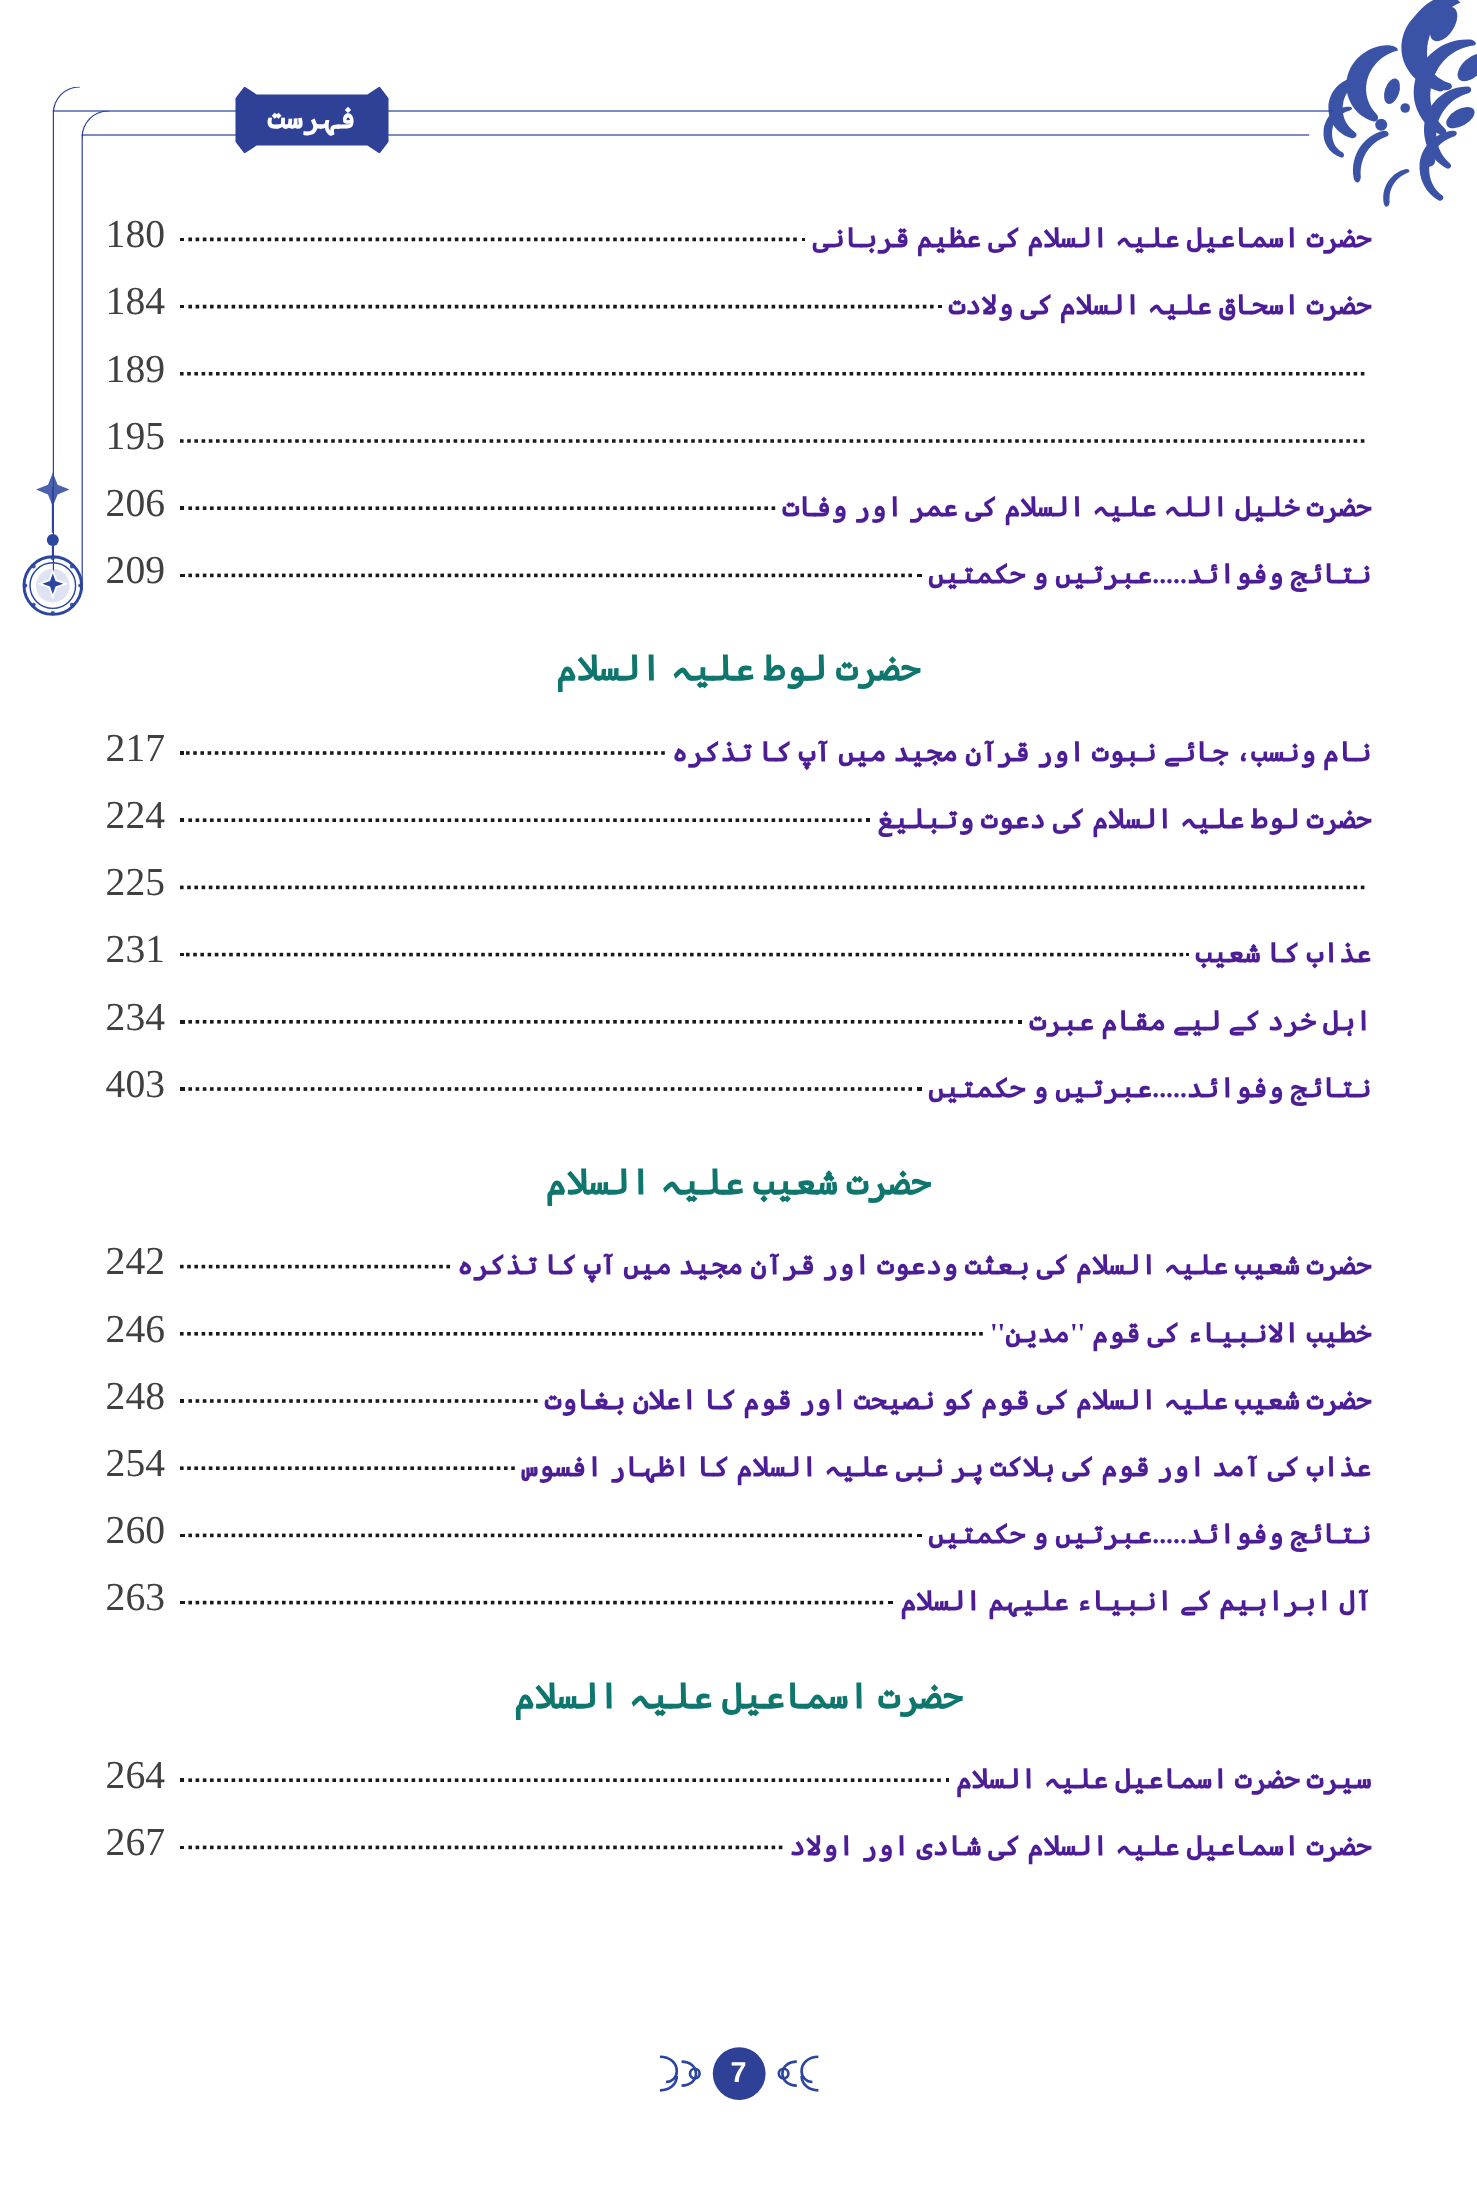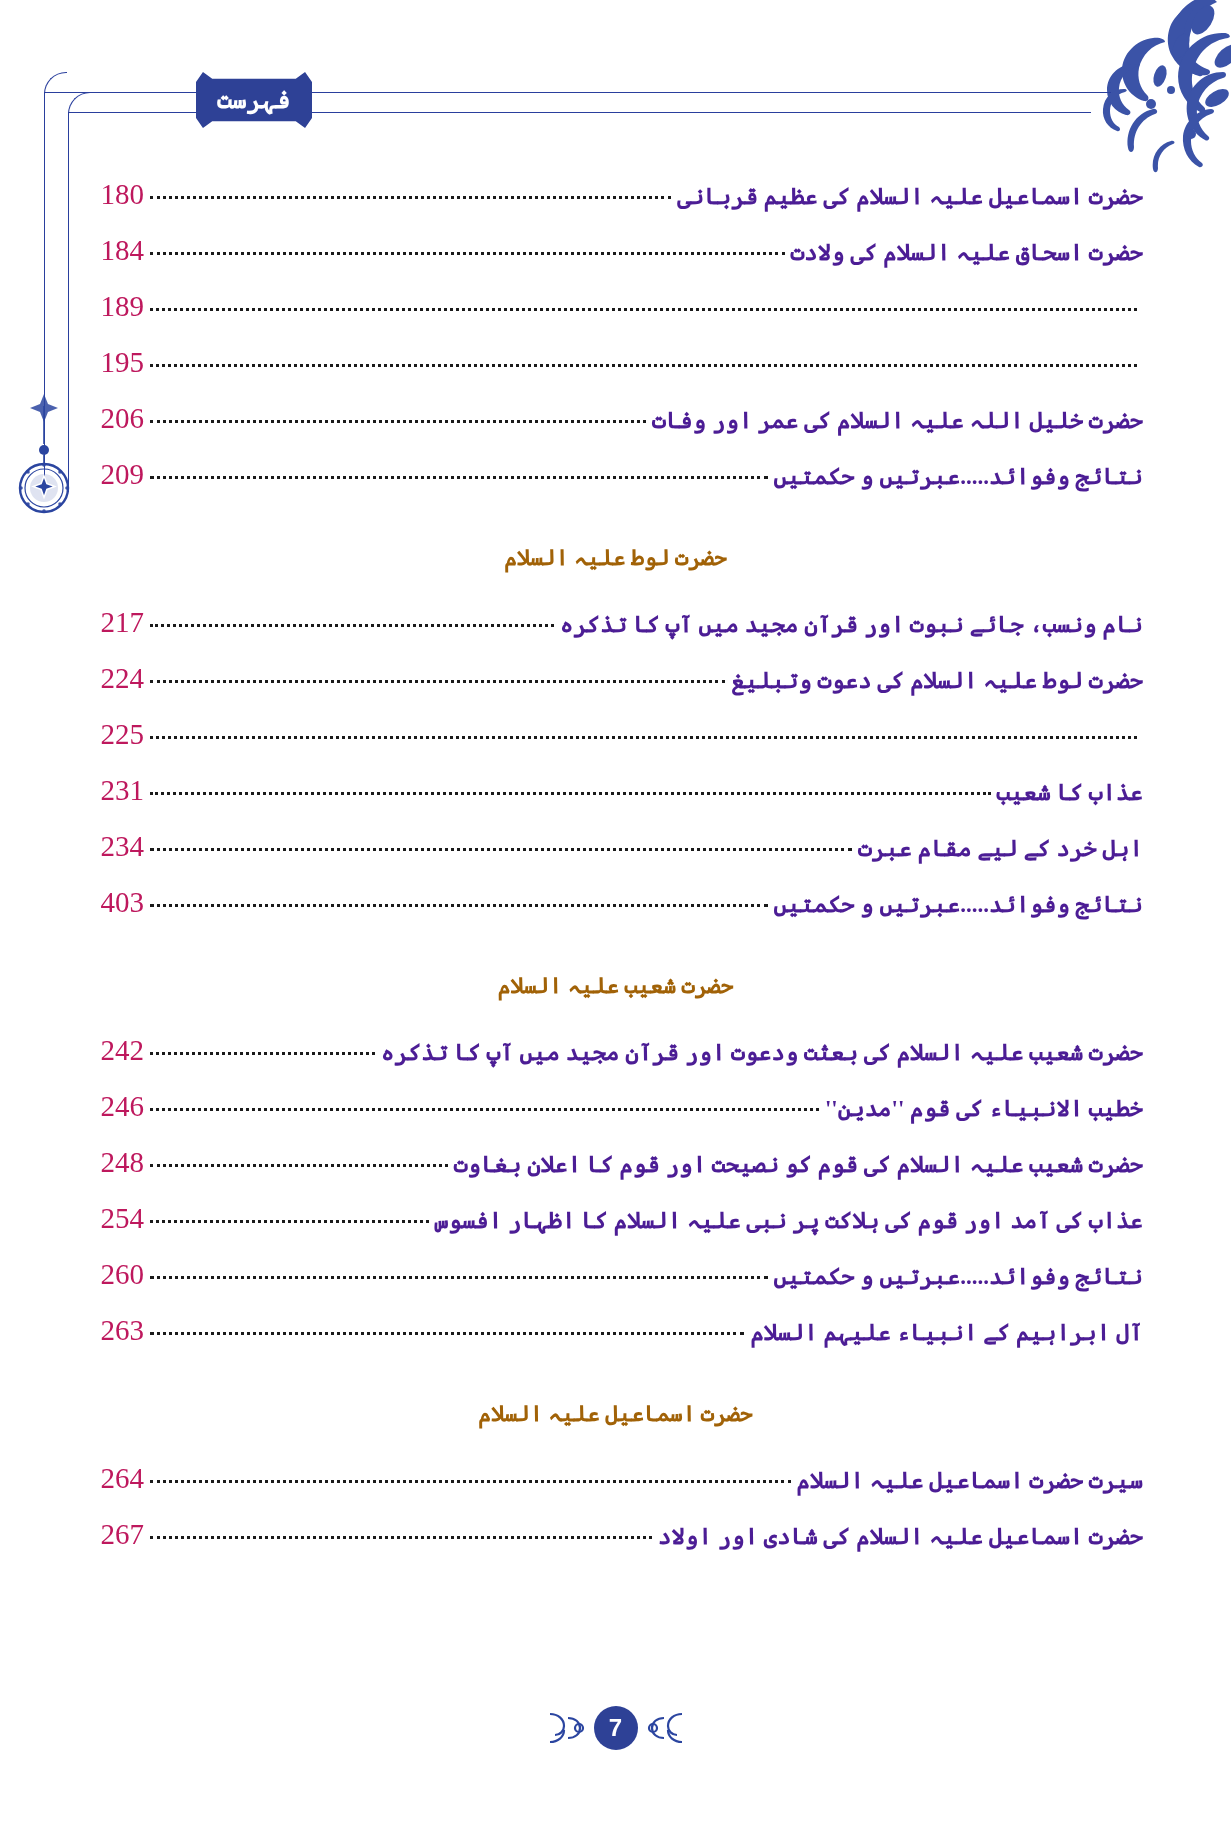--- a/index.html
+++ b/index.html
@@ -43,21 +43,21 @@
   }
   .elbow-curve-i{
     position:absolute;left:68px;top:92px;width:22px;height:22px;
     border-left:1.6px solid #2a3f9d;border-top:1.6px solid #2a3f9d;
     border-top-left-radius:22px;
   }
 
   
   .badge{
     position:absolute;left:196px;top:72px;
-    width:116px;height:56px;
+    width:128px;height:56px;
     background:#2e4196;
     display:flex;align-items:center;justify-content:center;
     clip-path:polygon(0% 18%,6% 0%,14% 12%,86% 12%,94% 0%,100% 18%,100% 82%,94% 100%,86% 88%,14% 88%,6% 100%,0% 82%);
   }
   .badge span{
     color:#ffffff;font-size:25px;font-weight:700;
     font-family:"Liberation Serif","DejaVu Serif",serif;
     letter-spacing:.5px;
     transform:translateY(-1px);
   }
@@ -82,31 +82,31 @@
     line-height:1.1;
   }
   .entry .leader{
     flex:1 1 auto;
     margin:0 6px;
     border-bottom:3px dotted #1a1a1a;
     transform:translateY(-5px);
     min-width:40px;
   }
   .entry .pageno{
-    font-size:29px;color:#be185d;
+    font-size:33px;color:#404040;
     font-family:"Liberation Serif","DejaVu Serif",serif;
     direction:ltr;
-    min-width:56px;text-align:right;
+    min-width:56px;text-align:left;
     font-weight:500;
   }
 
   .section-head{
     text-align:center;
-    color:#a16207;
-    font-size:22px;
+    color:#0f766e;
+    font-size:30px;
     font-weight:700;
     font-family:"Liberation Serif","DejaVu Serif",serif;
     margin:22px 0 26px 0;
     height:44px;line-height:44px;
   }
 
   
   .footer{
     position:absolute;left:0;right:0;bottom:78px;
     display:flex;align-items:center;justify-content:center;gap:6px;

